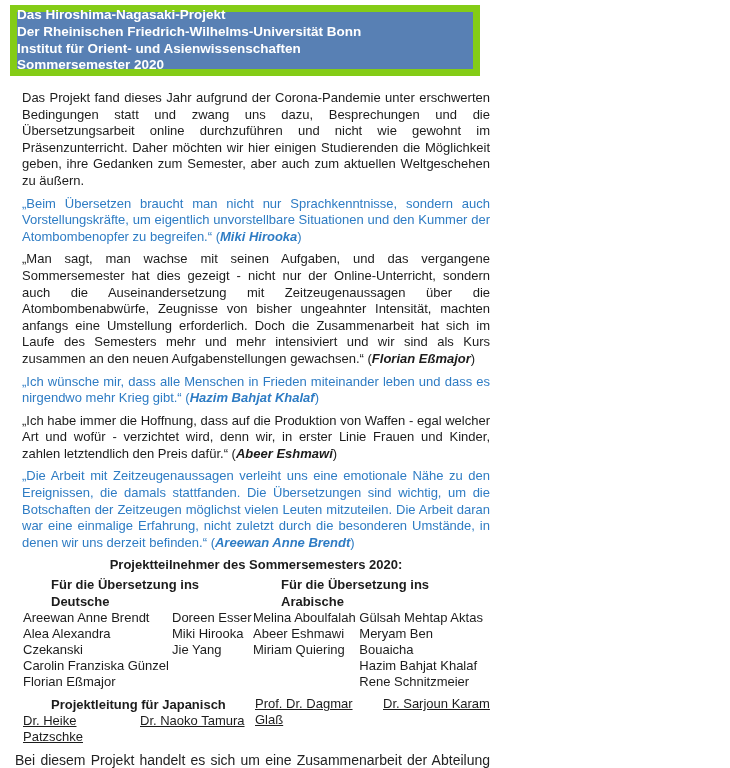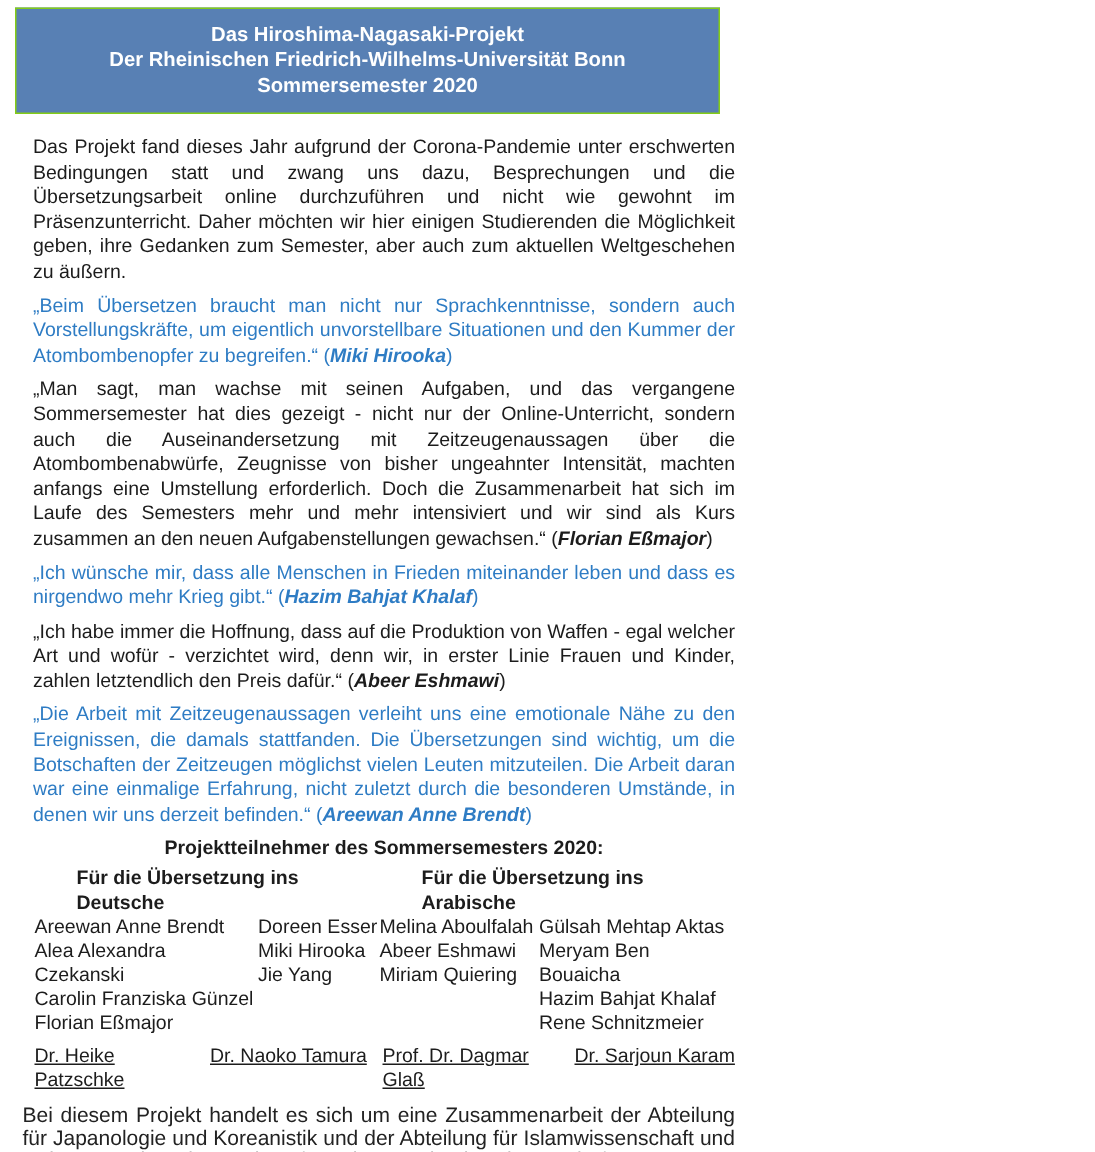--- a/index.html
+++ b/index.html
@@ -5,23 +5,23 @@
   html,body { margin:0; padding:0; background:#ffffff; }
   body { width:730px; height:768px; font-family:"Liberation Sans", sans-serif; }
   .page { position:relative; width:730px; height:768px; overflow:hidden; background:#fff; }
 
   
   .titlebox {
     box-sizing:border-box;
     margin:5px 0 0 10px;
     width:470px; height:71px;
     background:var(--header_bg, #5880b4);
-    border:1px solid #84cc16;
+    border:7px solid #84cc16;
     display:flex; flex-direction:column; justify-content:center;
-    text-align:center; color:#ffffff; font-weight:bold;
+    text-align:left; color:#ffffff; font-weight:bold;
     font-size:13.5px; line-height:16.8px;
   }
 
   
   .content { margin:14px 0 0 22px; width:468px; color:#1c1c1c; }
   .para { font-size:13px; line-height:16.6px; text-align:justify; margin:0 0 6px 0; }
   .para.blue { color:var(--quote_blue, #2e7cc4); }
   .attr strong em { font-style:italic; }
 
   
@@ -50,20 +50,21 @@
   }
 </style>
 </head>
 <body style="--header_bg: #5880b4; --quote_blue: #2e7cc4; --magenta: #bf1fbf; --ub_blue: #1065c4; --ub_gray: #8e9396; --ub_gold: #eda200; --ioa_gold: #c3920e;">
 
 <div class="page">
 
   <header class="titlebox">
     <div>Das Hiroshima-Nagasaki-Projekt</div>
     <div>Der Rheinischen Friedrich-Wilhelms-Universität Bonn</div>
+    <div>Institut für Orient- und Asienwissenschaften</div>
     <div>Sommersemester 2020</div>
   </header>
 
   <main class="content">
     <p class="para black">Das Projekt fand dieses Jahr aufgrund der Corona-Pandemie unter erschwerten Bedingungen statt und zwang uns dazu, Besprechungen und die Übersetzungsarbeit online durchzuführen und nicht wie gewohnt im Präsenzunterricht. Daher möchten wir hier einigen Studierenden die Möglichkeit geben, ihre Gedanken zum Semester, aber auch zum aktuellen Weltgeschehen zu äußern.</p>
 
     <p class="para blue"><span>„Beim Übersetzen braucht man nicht nur Sprachkenntnisse, sondern auch Vorstellungskräfte, um eigentlich unvorstellbare Situationen und den Kummer der Atombombenopfer zu begreifen.“</span> <span class="attr"><span>(</span><strong><em>Miki Hirooka</em></strong><span>)</span></span></p>
 
     <p class="para black"><span>„Man sagt, man wachse mit seinen Aufgaben, und das vergangene Sommersemester hat dies gezeigt - nicht nur der Online-Unterricht, sondern auch die Auseinandersetzung mit Zeitzeugenaussagen über die Atombombenabwürfe, Zeugnisse von bisher ungeahnter Intensität, machten anfangs eine Umstellung erforderlich. Doch die Zusammenarbeit hat sich im Laufe des Semesters mehr und mehr intensiviert und wir sind als Kurs zusammen an den neuen Aufgabenstellungen gewachsen.“</span> <span class="attr"><span>(</span><strong><em>Florian Eßmajor</em></strong><span>)</span></span></p>
 
@@ -105,20 +106,21 @@
             <li>Meryam Ben Bouaicha</li>
             <li>Hazim Bahjat Khalaf</li>
             <li>Rene Schnitzmeier</li>
           </ul>
         </div>
       </div>
     </section>
 
     <section class="leadership">
       <div class="lead1">
+        <div class="group-title">Projektleitung für Japanisch</div>
         <div class="lead-names">
           <span>Dr. Heike Patzschke</span>
           <span>Dr. Naoko Tamura</span>
         </div>
       </div>
       <div class="lead2">
         <div class="lead-names">
           <span>Prof. Dr. Dagmar Glaß</span>
           <span>Dr. Sarjoun Karam</span>
         </div>

